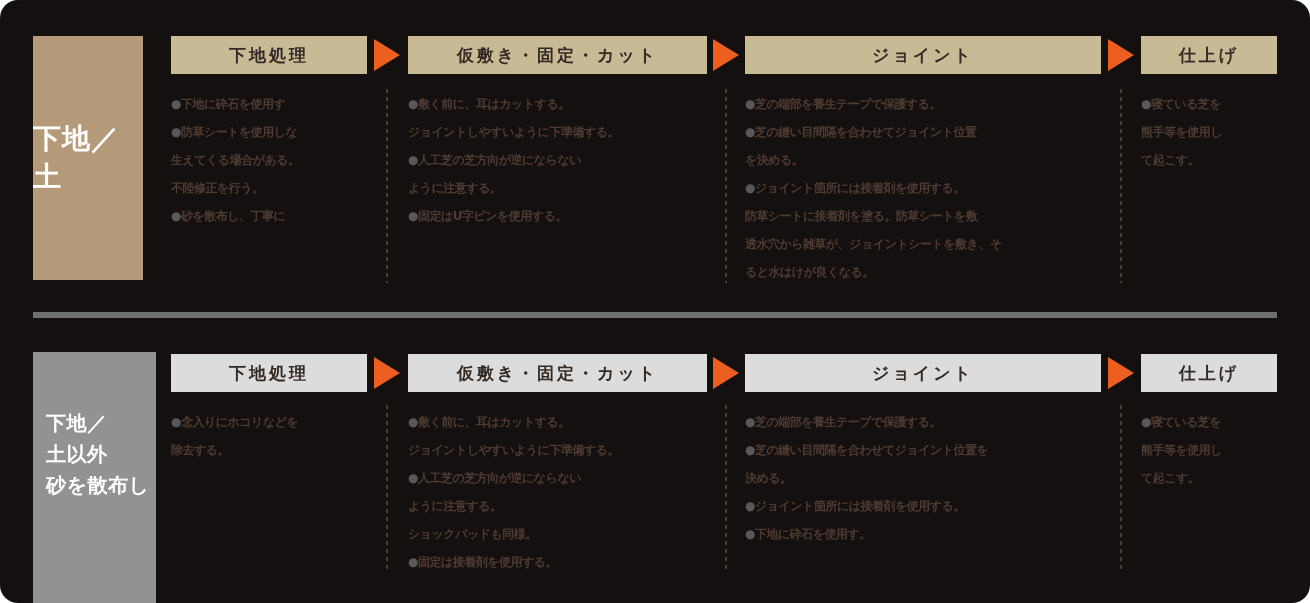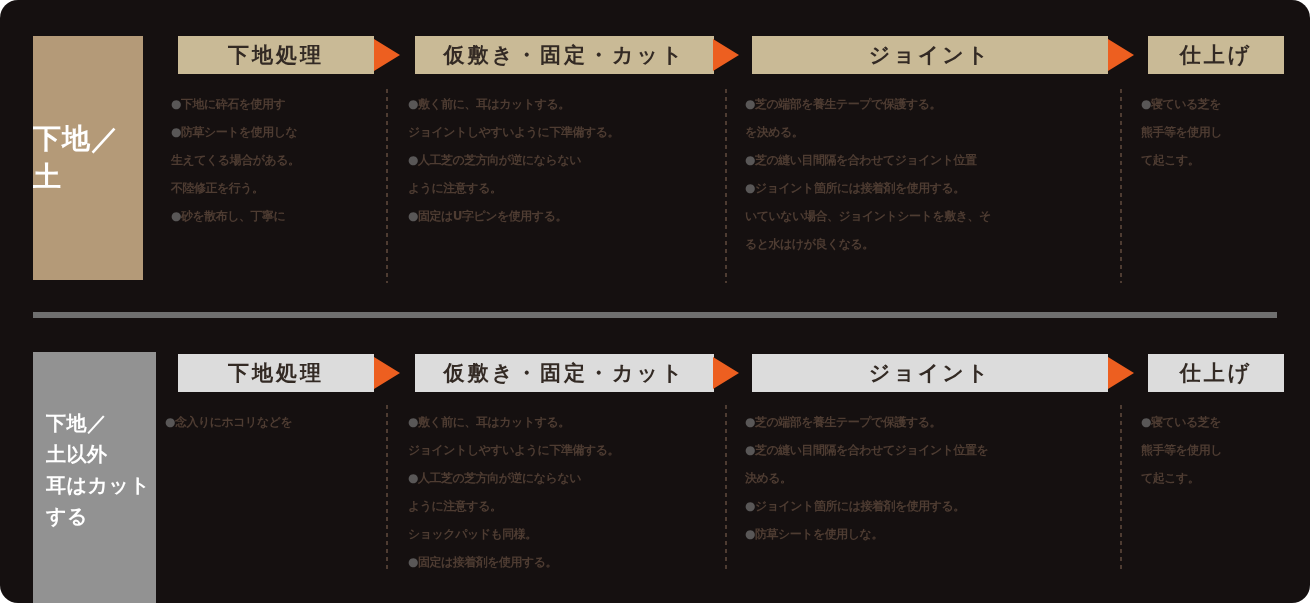--- a/index.html
+++ b/index.html
@@ -13,21 +13,21 @@
     font-weight:700;
   }
   .abs{position:absolute;}
   
   .label-box{color:#ffffff;}
   .label-box.tan{background:#b49a78;}
   .label-box.gray{background:#929292;}
   .label-single{display:flex;align-items:center;justify-content:center;font-size:28px;letter-spacing:1px;}
   .label-multi{padding:56px 0 0 13px;font-size:20px;line-height:31px;letter-spacing:0.5px;}
   
-  .hdr{display:flex;align-items:center;justify-content:center;height:38px;font-size:21px;letter-spacing:3px;color:#332a24;margin-left:7px;}
+  .hdr{display:flex;align-items:center;justify-content:center;height:38px;font-size:17px;letter-spacing:3px;color:#332a24;}
   .hdr.tan-h{background:#c9ba96;}
   .hdr.gray-h{background:#dcdcdc;}
   
   .arrow{width:0;height:0;border-left:26px solid #ed5f20;border-top:16px solid transparent;border-bottom:16px solid transparent;}
   
   .notes{color:#4e3c32;}
   .line{height:28px;font-size:12px;letter-spacing:-0.5px;white-space:nowrap;line-height:28px;}
   .bullet{color:#595757;}
   
   .dots{width:2px;background:repeating-linear-gradient(to bottom,#4e3c32 0 4px,transparent 4px 8px);}
@@ -59,71 +59,73 @@
       <div class="line"><span>ジョイントしやすいように下準備する。</span></div>
       <div class="line"><span class="bullet">●</span><span>人工芝の芝方向が逆にならない</span></div>
       <div class="line"><span>ように注意する。</span></div>
       <div class="line"><span class="bullet">●</span><span>固定はU字ピンを使用する。</span></div>
     </div>
     <div class="hdr tan-h abs" style="left: 745px; top: 36px; width: 356px; height: 38px;">
       <span>ジョイント</span>
     </div>
     <div class="notes abs" style="left: 745px; top: 90px; width: 366px;">
       <div class="line"><span class="bullet">●</span><span>芝の端部を養生テープで保護する。</span></div>
+      <div class="line"><span class="bullet">●</span><span>芝の縫い目間隔を合わせてジョイント位置</span></div>
       <div class="line"><span>を決める。</span></div>
-      <div class="line"><span class="bullet">●</span><span>芝の縫い目間隔を合わせてジョイント位置</span></div>
       <div class="line"><span class="bullet">●</span><span>ジョイント箇所には接着剤を使用する。</span></div>
-      <div class="line"><span>いていない場合、ジョイントシートを敷き、そ</span></div>
+      <div class="line"><span>防草シートに接着剤を塗る。防草シートを敷</span></div>
+      <div class="line"><span>透水穴から雑草が、ジョイントシートを敷き、そ</span></div>
       <div class="line"><span>ると水はけが良くなる。</span></div>
     </div>
     <div class="hdr tan-h abs" style="left: 1141px; top: 36px; width: 136px; height: 38px;">
       <span>仕上げ</span>
     </div>
     <div class="notes abs" style="left: 1141px; top: 90px; width: 146px;">
       <div class="line"><span class="bullet">●</span><span>寝ている芝を</span></div>
       <div class="line"><span>熊手等を使用し</span></div>
       <div class="line"><span>て起こす。</span></div>
     </div>
     <div class="arrow abs" style="left: 374px; top: 39px;"></div>
     <div class="dots abs" style="left: 386px; top: 89px; width: 2px; height: 194px;"></div>
     <div class="arrow abs" style="left: 713px; top: 39px;"></div>
     <div class="dots abs" style="left: 725px; top: 89px; width: 2px; height: 194px;"></div>
     <div class="arrow abs" style="left: 1108px; top: 39px;"></div>
     <div class="dots abs" style="left: 1120px; top: 89px; width: 2px; height: 194px;"></div>
     <div class="label-box gray label-multi abs" style="left: 33px; top: 352px; width: 110px; height: 215px;">
       <div>下地／</div>
       <div>土以外</div>
-      <div>耳はカットする</div>
+      <div>砂を散布し</div>
     </div>
     <div class="hdr gray-h abs" style="left: 171px; top: 354px; width: 196px; height: 38px;">
       <span>下地処理</span>
     </div>
-    <div class="notes abs" style="left: 165px; top: 408px; width: 206px;">
+    <div class="notes abs" style="left: 171px; top: 408px; width: 206px;">
       <div class="line"><span class="bullet">●</span><span>念入りにホコリなどを</span></div>
+      <div class="line"><span>除去する。</span></div>
     </div>
     <div class="hdr gray-h abs" style="left: 408px; top: 354px; width: 299px; height: 38px;">
       <span>仮敷き・固定・カット</span>
     </div>
     <div class="notes abs" style="left: 408px; top: 408px; width: 309px;">
       <div class="line"><span class="bullet">●</span><span>敷く前に、耳はカットする。</span></div>
       <div class="line"><span>ジョイントしやすいように下準備する。</span></div>
       <div class="line"><span class="bullet">●</span><span>人工芝の芝方向が逆にならない</span></div>
       <div class="line"><span>ように注意する。</span></div>
       <div class="line"><span>ショックパッドも同様。</span></div>
       <div class="line"><span class="bullet">●</span><span>固定は接着剤を使用する。</span></div>
     </div>
     <div class="hdr gray-h abs" style="left: 745px; top: 354px; width: 356px; height: 38px;">
       <span>ジョイント</span>
     </div>
     <div class="notes abs" style="left: 745px; top: 408px; width: 366px;">
       <div class="line"><span class="bullet">●</span><span>芝の端部を養生テープで保護する。</span></div>
       <div class="line"><span class="bullet">●</span><span>芝の縫い目間隔を合わせてジョイント位置を</span></div>
       <div class="line"><span>決める。</span></div>
       <div class="line"><span class="bullet">●</span><span>ジョイント箇所には接着剤を使用する。</span></div>
-      <div class="line"><span class="bullet">●</span><span>防草シートを使用しな。</span></div>
+      <div class="line"><span class="bullet">●</span><span>下地に砕石を使用す。</span></div>
     </div>
     <div class="hdr gray-h abs" style="left: 1141px; top: 354px; width: 136px; height: 38px;">
       <span>仕上げ</span>
     </div>
     <div class="notes abs" style="left: 1141px; top: 408px; width: 146px;">
       <div class="line"><span class="bullet">●</span><span>寝ている芝を</span></div>
       <div class="line"><span>熊手等を使用し</span></div>
       <div class="line"><span>て起こす。</span></div>
     </div>
     <div class="arrow abs" style="left: 374px; top: 357px;"></div>

